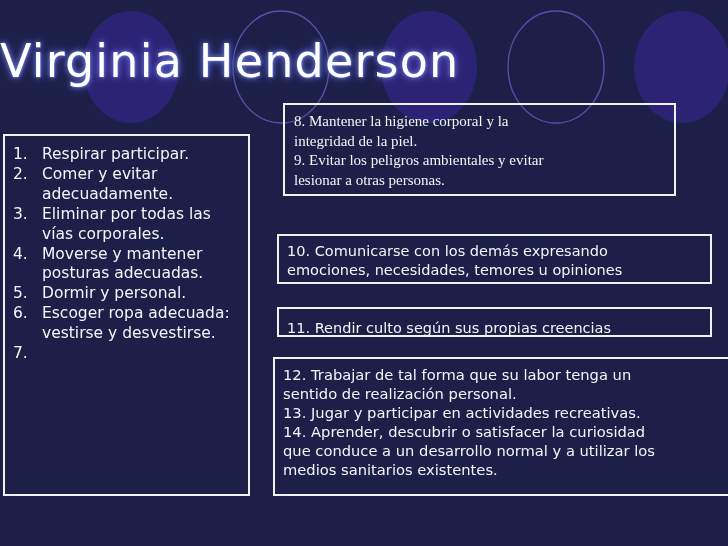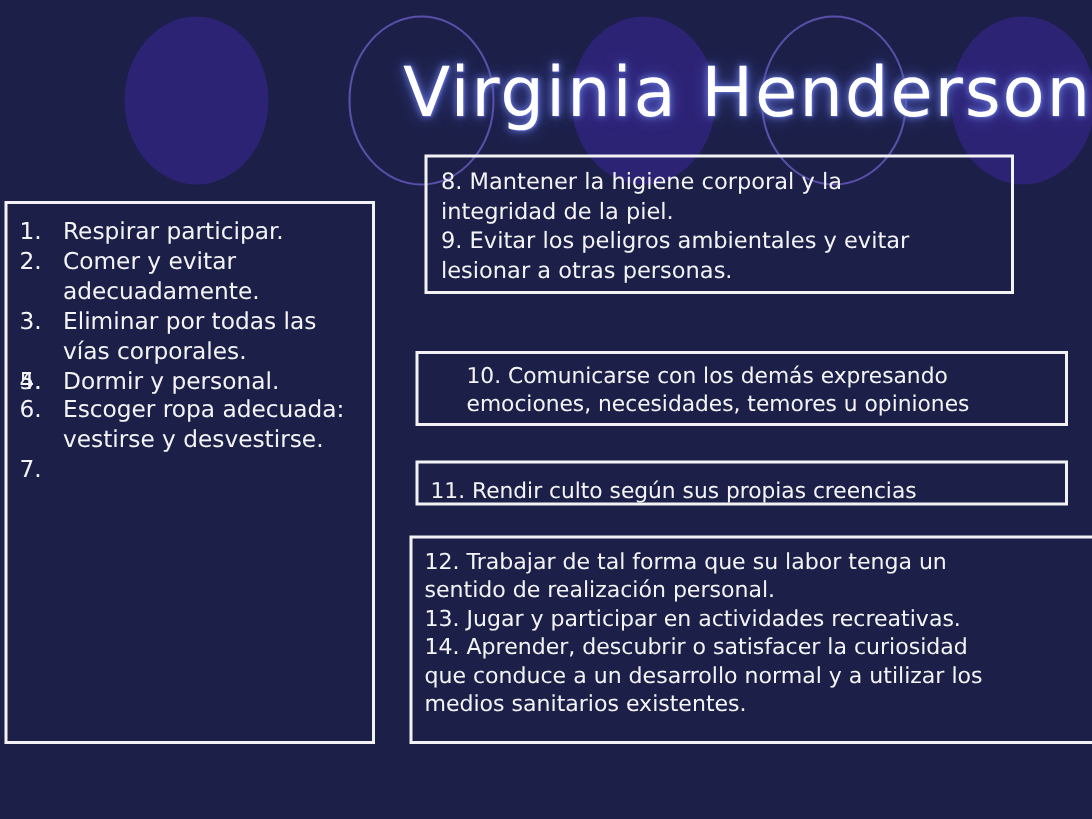--- a/index.html
+++ b/index.html
@@ -24,21 +24,21 @@
     width: 728px; height: 546px;
     pointer-events: none;
   }
 
   
   .title {
     position: absolute;
     left: 0;
     top: 34px;
     width: 728px;
-    text-align: right;
+    text-align: left;
     color: #ffffff;
     font-family: "DejaVu Sans", sans-serif;
     font-size: 46px;
     font-weight: 400;
     letter-spacing: 1.2px;
     text-shadow:
        0 0 5px #6f7fe0,
        0 0 10px #4f5cc4,
        1px 1px 0 #3a3f9a;
     white-space: nowrap;
@@ -79,38 +79,38 @@
   }
   ol.numlist li .num {
     position: absolute;
     left: 4px;
     top: 0;
     width: 24px;
     text-align: left;
   }
 
   
-  #box-89  { left: 283px; top: 103px;  width: 393px; height: 93px;  }
+  #box-89  { left: 283px; top: 103px;  width: 393px; height: 93px; font-family: Liberation Serif, serif;  }
   #box-10  { left: 277px; top: 234px;  width: 435px; height: 50px;  }
   #box-11  { left: 277px; top: 307px;  width: 435px; height: 30px;  }
   #box-1214{ left: 273px; top: 357px;  width: 457px; height: 139px; }
 
   .rtext {
     font-size: 15px;
     line-height: 1.26;
     margin: 0;
     white-space: pre-line;
   }
   #box-89 .rtext  { font-size: 15px; line-height: 1.30; }
   #box-10 .rtext  { font-size: 14.5px; line-height: 1.30; }
   #box-11 .rtext  { font-size: 14.5px; line-height: 1.28; }
   #box-1214 .rtext{ font-size: 14.7px; line-height: 1.295; }
 
   #box-89 .box-inner   { padding: 7px 6px 4px 9px; }
-  #box-10 .box-inner   { padding: 6px 6px 3px 8px; margin-left: 24px; }
+  #box-10 .box-inner   { padding: 6px 6px 3px 8px; }
   #box-11 .box-inner   { padding: 10px 6px 3px 8px; }
   #box-1214 .box-inner { padding: 6px 24px 4px 8px; }
 </style>
 </head>
 <body>
 
 <div id="slide">
 
   <svg id="decor" viewBox="0 0 728 546" width="728" height="546" aria-hidden="true">
     <g>
@@ -140,20 +140,21 @@
           <span>Comer y evitar adecuadamente.</span>
         </li>
 
         <li>
           <span class="num">3.</span>
           <span>Eliminar por todas las vías corporales.</span>
         </li>
 
         <li>
           <span class="num">4.</span>
+          <span>Moverse y mantener posturas adecuadas.</span>
         </li>
 
         <li>
           <span class="num">5.</span>
           <span>Dormir y personal.</span>
         </li>
 
         <li>
           <span class="num">6.</span>
           <span>Escoger ropa adecuada: vestirse y desvestirse.</span>

